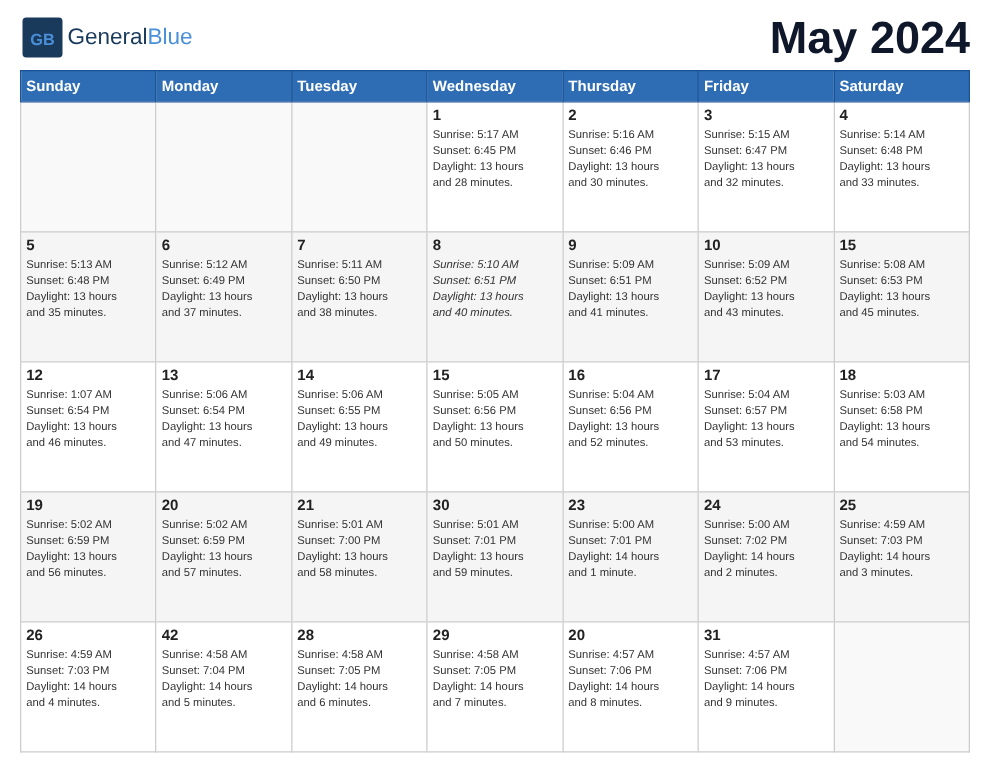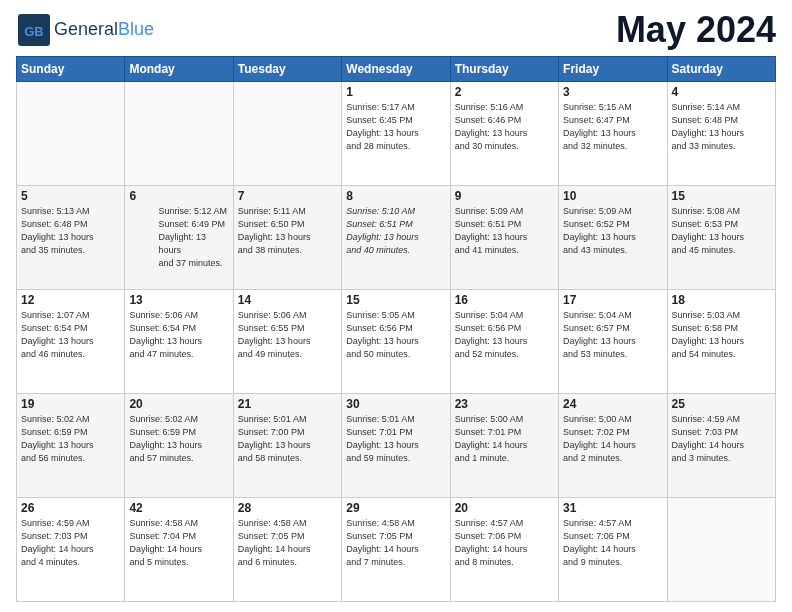--- a/index.html
+++ b/index.html
@@ -163,21 +163,21 @@
           <tr>
             <td>
               <span class="day-num">5</span>
               <div class="day-info" style="white-space: pre-line;">Sunrise: 5:13 AM
 Sunset: 6:48 PM
 Daylight: 13 hours
 and 35 minutes.</div>
             </td>
             <td>
               <span class="day-num">6</span>
-              <div class="day-info" style="white-space: pre-line; margin-left: 29px;">Sunrise: 5:12 AM
+              <div class="day-info" style="white-space: pre-line;">Sunrise: 5:12 AM
 Sunset: 6:49 PM
 Daylight: 13 hours
 and 37 minutes.</div>
             </td>
             <td>
               <span class="day-num">7</span>
               <div class="day-info" style="white-space: pre-line;">Sunrise: 5:11 AM
 Sunset: 6:50 PM
 Daylight: 13 hours
 and 38 minutes.</div>

